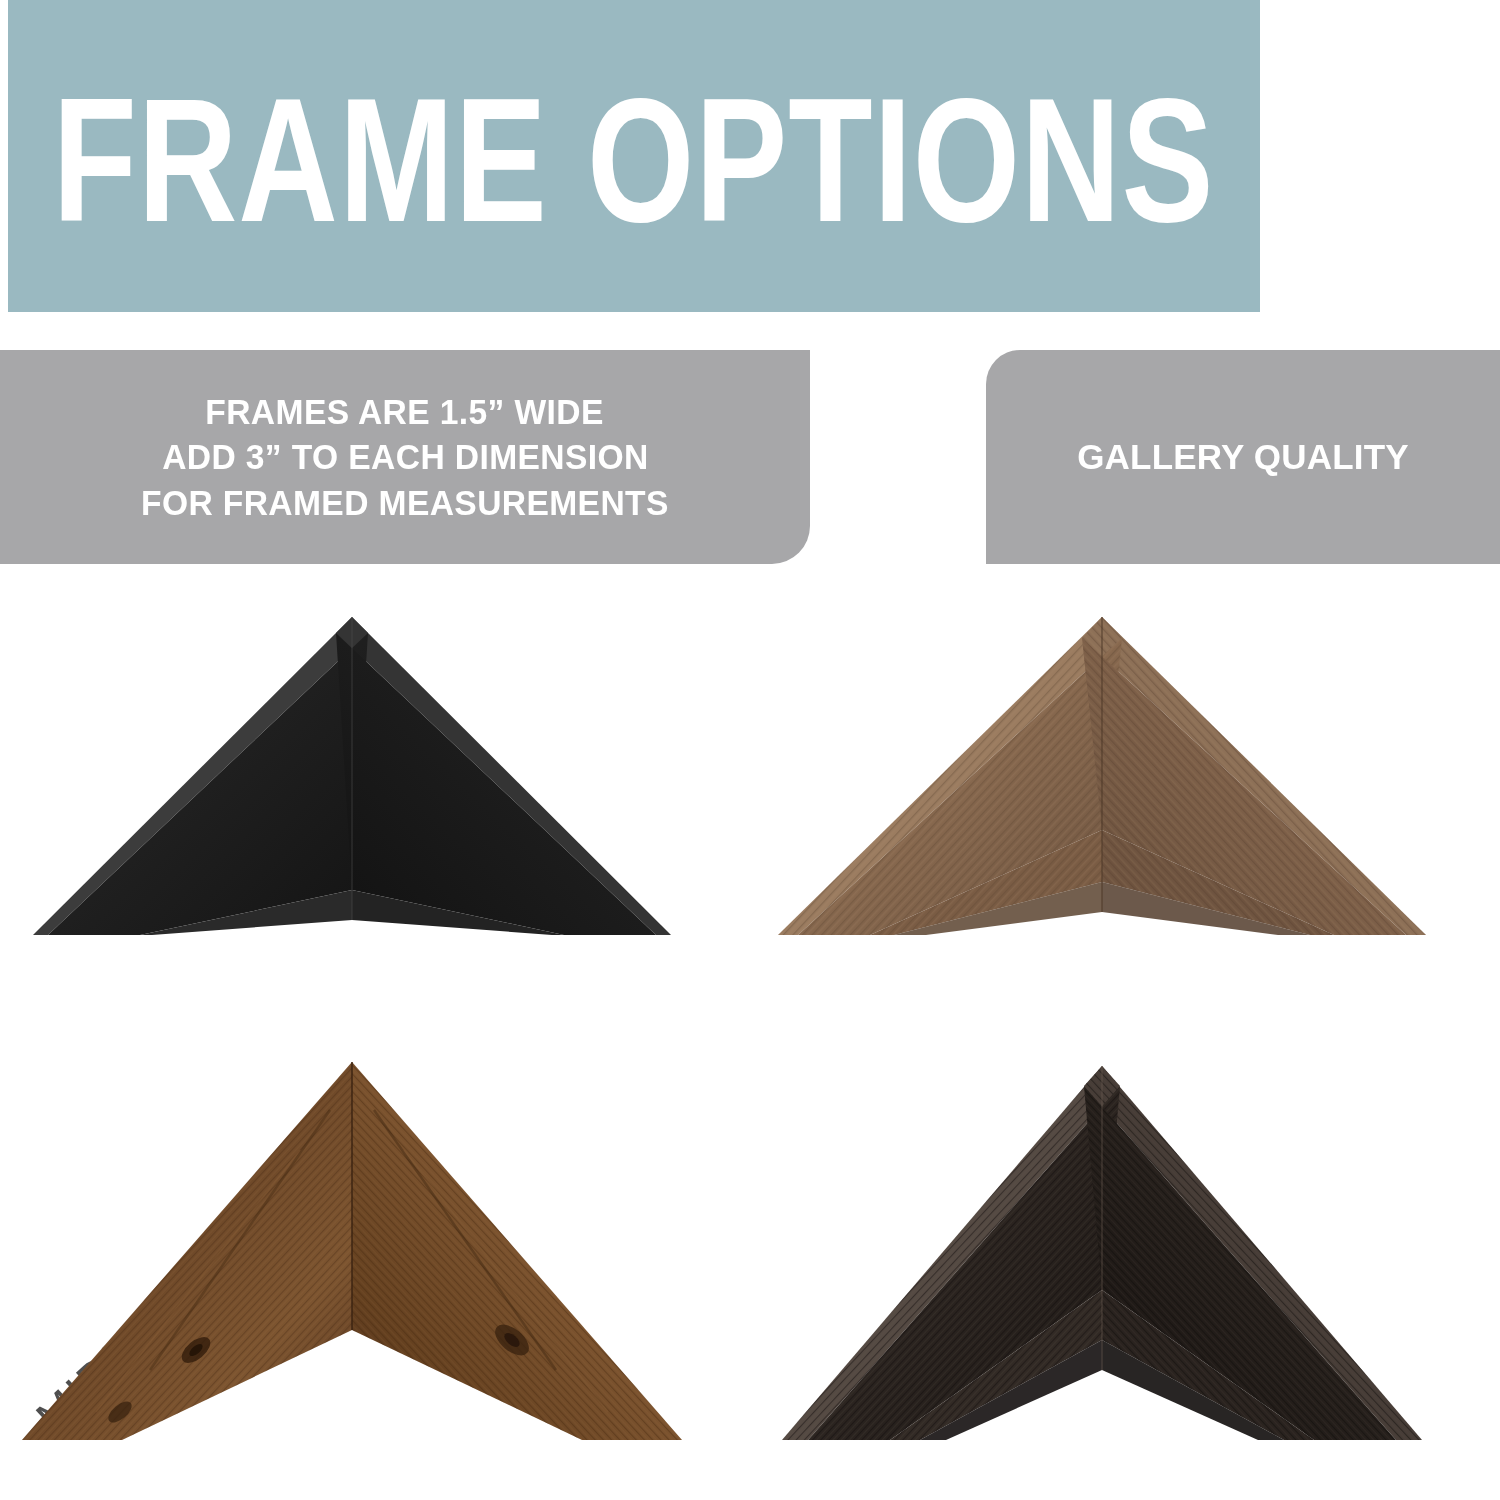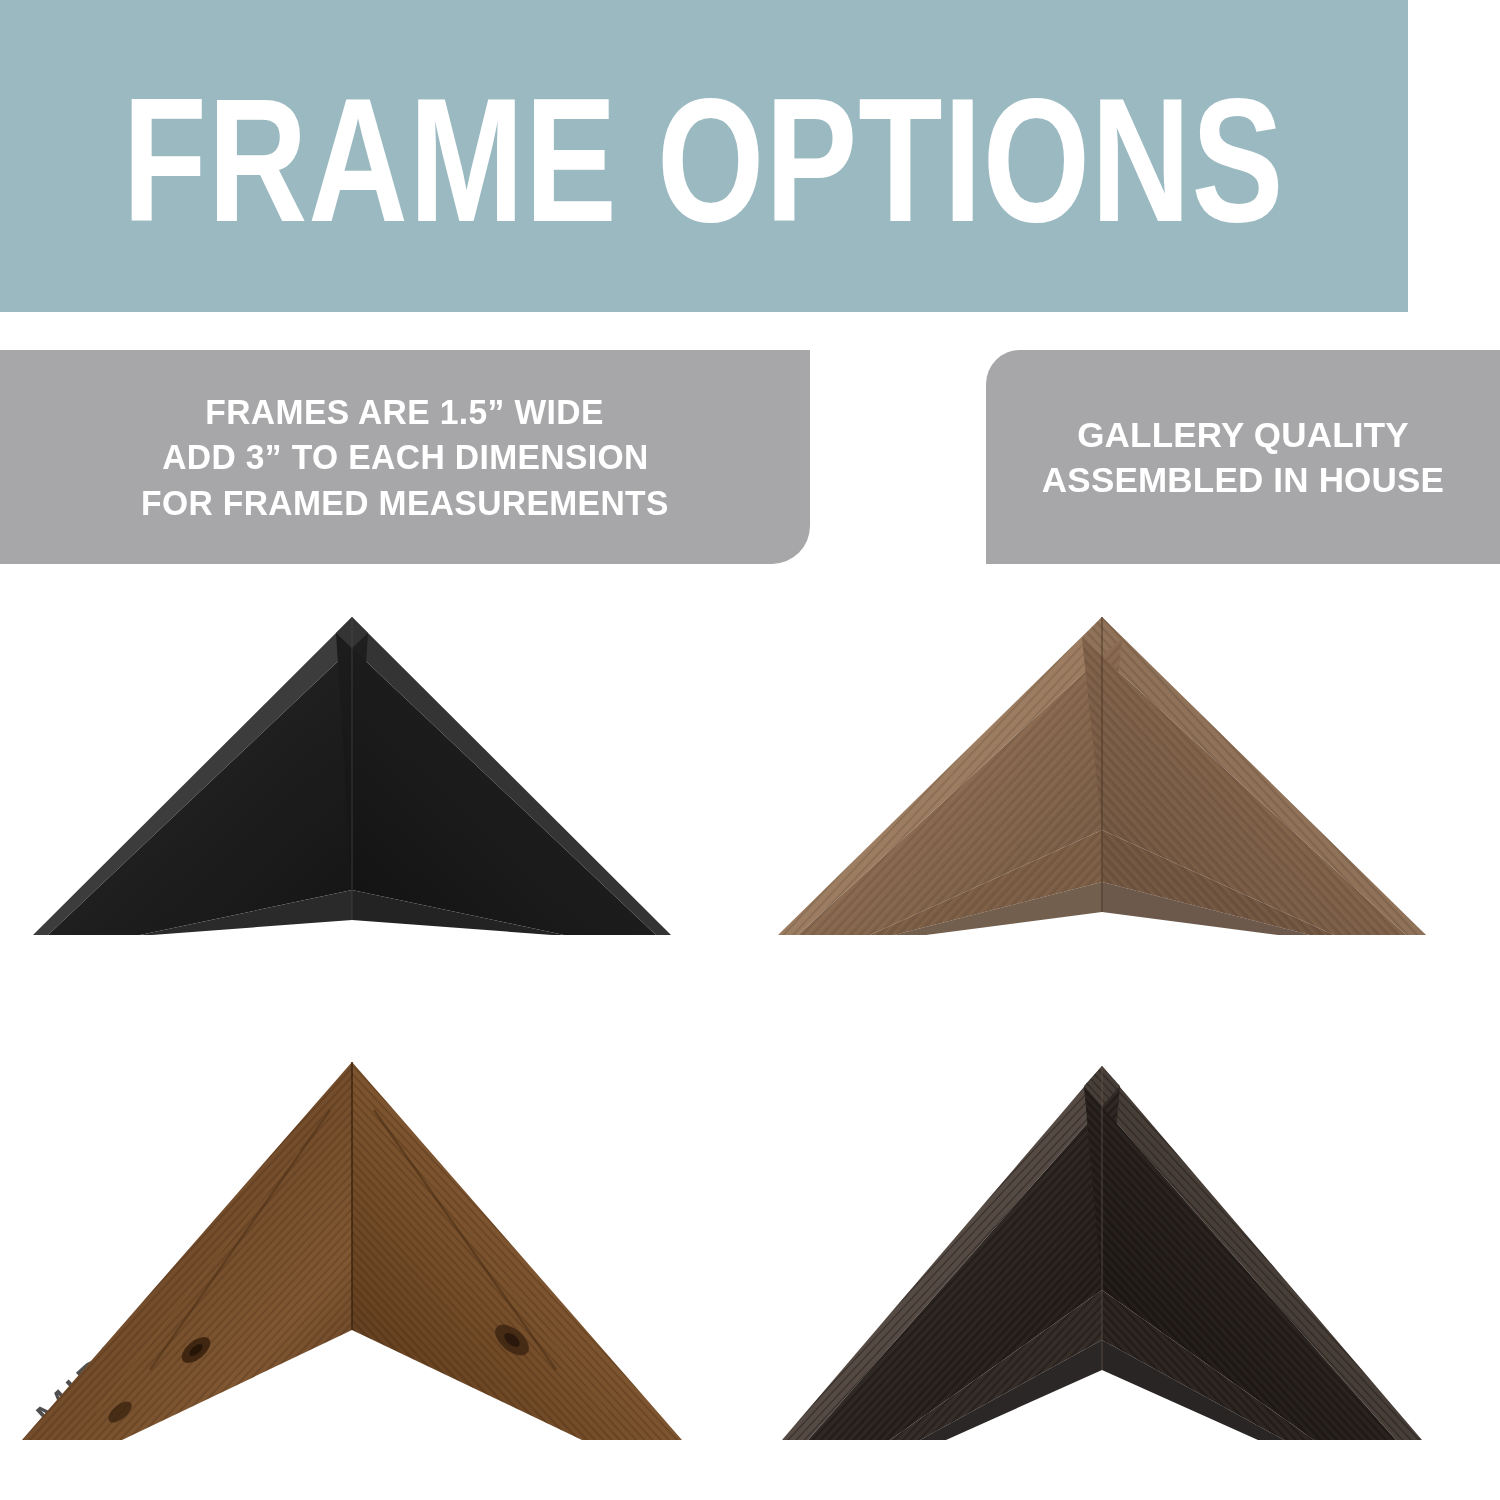--- a/index.html
+++ b/index.html
@@ -6,22 +6,22 @@
   html, body {
     width: 1500px; height: 1500px;
     background: #ffffff;
     font-family: "Liberation Sans", sans-serif;
     overflow: hidden;
   }
   .page { position: relative; width: 1500px; height: 1500px; background: #fff; }
 
   
   .header-banner {
-    position: absolute; left: 0; top: 0;
-    width: 1408px; height: 312px;
+    position: absolute; left: 8px; top: 0;
+    width: 1252px; height: 312px;
     background: #9ab9c1;
     display: flex; align-items: center; justify-content: center;
   }
   .header-title {
     color: #ffffff;
     font-family: "Liberation Sans", sans-serif;
     font-weight: 700;
     font-size: 150px;
     line-height: 1;
     letter-spacing: 1px;
@@ -96,21 +96,20 @@
   </div>
 
   <div class="info-box info-box-left">
     <div class="line">FRAMES ARE 1.5” WIDE</div>
     <div class="line">ADD 3” TO EACH DIMENSION</div>
     <div class="line">FOR FRAMED MEASUREMENTS</div>
   </div>
 
   <div class="info-box info-box-right">
     <div class="line">GALLERY QUALITY</div>
-    <div class="line">ASSEMBLED IN HOUSE</div>
   </div>
 
   <div class="frame-cell cell-midnight">
     <div class="frame-art">
       <svg viewBox="0 0 750 460" xmlns="http://www.w3.org/2000/svg">
         <defs>
           <linearGradient id="mnFaceL" x1="0" y1="0" x2="1" y2="1">
             <stop offset="0%" stop-color="#2b2b2b"></stop>
             <stop offset="55%" stop-color="#1e1e1e"></stop>
             <stop offset="100%" stop-color="#141414"></stop>

